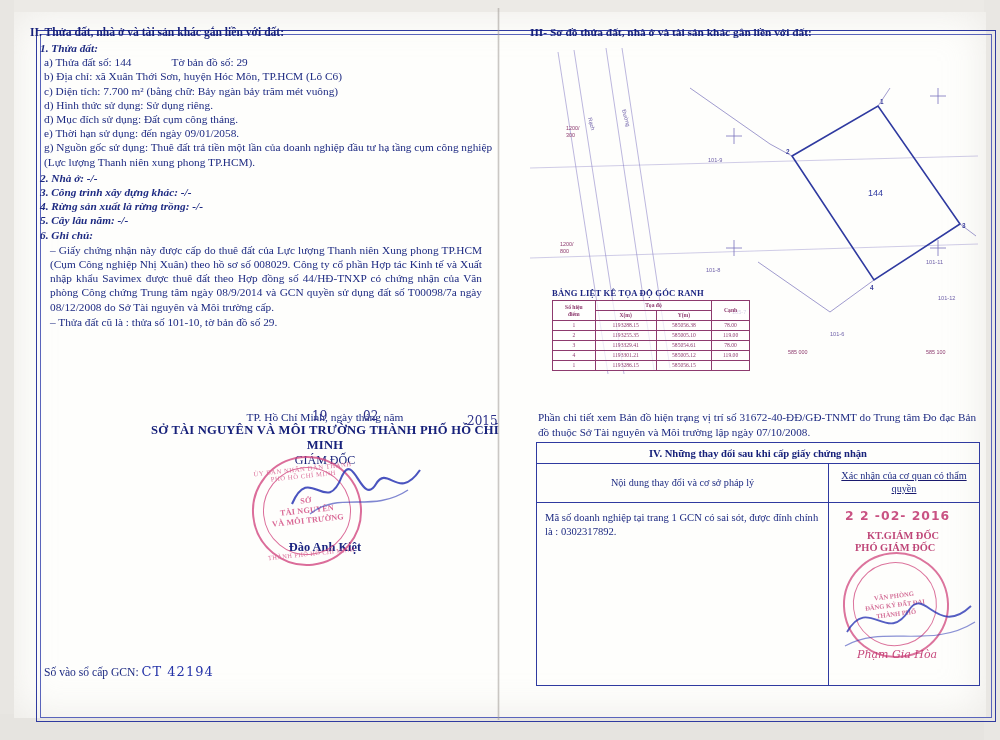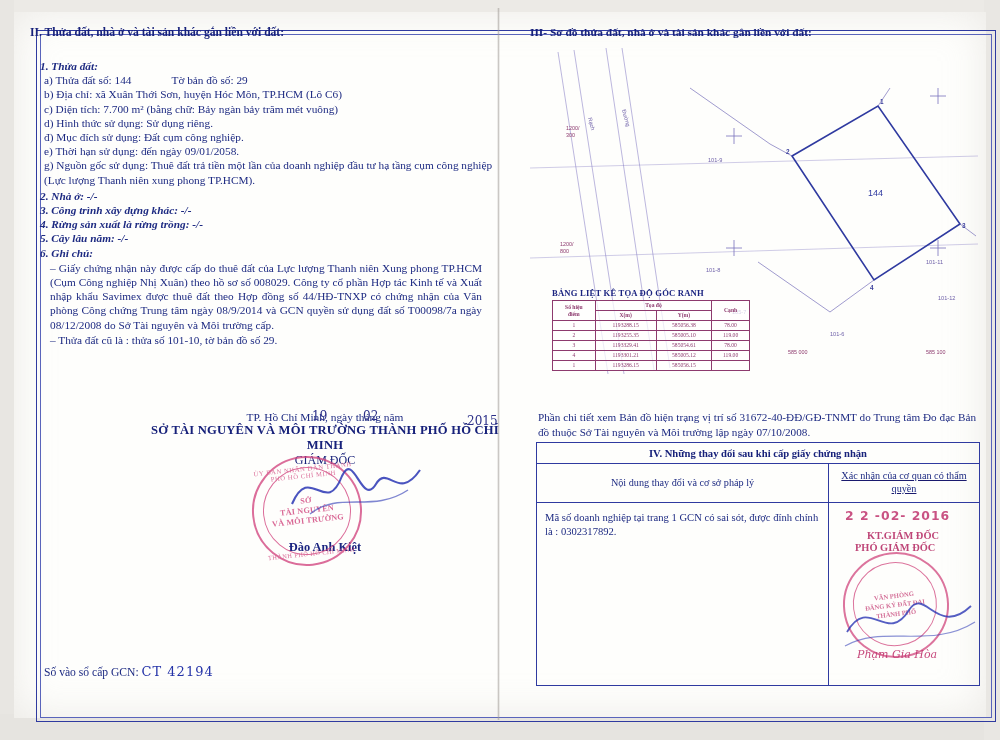--- a/index.html
+++ b/index.html
@@ -148,30 +148,30 @@
   <div class="sheet">
     <div class="border-outer"></div>
     <div class="border-inner"></div>
   </div>
   <div class="fold"></div>
 
   <div class="left-col">
 
     <div class="sec-title">II. Thửa đất, nhà ở và tài sản khác gắn liền với đất:</div>
 
-    <div class="txt i b indent1" style="margin-top:20px;">1. Thửa đất:</div>
+    <div class="txt i b indent1" style="margin-top:2px;">1. Thửa đất:</div>
 
     <div class="row-inline indent2">
       <span class="txt">a) Thửa đất số:   144</span>
       <span class="txt">Tờ bản đồ số: 29</span>
     </div>
     <div class="txt indent2">b) Địa chỉ: xã Xuân Thới Sơn, huyện Hóc Môn, TP.HCM (Lô C6)</div>
     <div class="txt indent2">c) Diện tích:  7.700 m²  (bằng chữ: Bảy ngàn bảy trăm mét vuông)</div>
     <div class="txt indent2">d) Hình thức sử dụng:  Sử dụng riêng.</div>
-    <div class="txt indent2">đ) Mục đích sử dụng: Đất cụm công nghiệp.</div>
+    <div class="txt indent2">đ) Mục đích sử dụng: Đất cụm công tháng.</div>
     <div class="txt indent2">e) Thời hạn sử dụng: đến ngày 09/01/2058.</div>
     <div class="txt indent2">g) Nguồn gốc sử dụng: Thuê đất trả tiền một lần của doanh nghiệp đầu tư hạ tầng cụm công nghiệp</div>
     <div class="txt indent2">(Lực lượng Thanh niên xung phong TP.HCM).</div>
 
     <div class="txt i b indent1" style="margin-top:2px;">2. Nhà ở: -/-</div>
     <div class="txt i b indent1">3. Công trình xây dựng khác: -/-</div>
     <div class="txt i b indent1">4. Rừng sản xuất là rừng trồng: -/-</div>
     <div class="txt i b indent1">5. Cây lâu năm: -/-</div>
     <div class="txt i b indent1">6. Ghi chú:</div>
 

